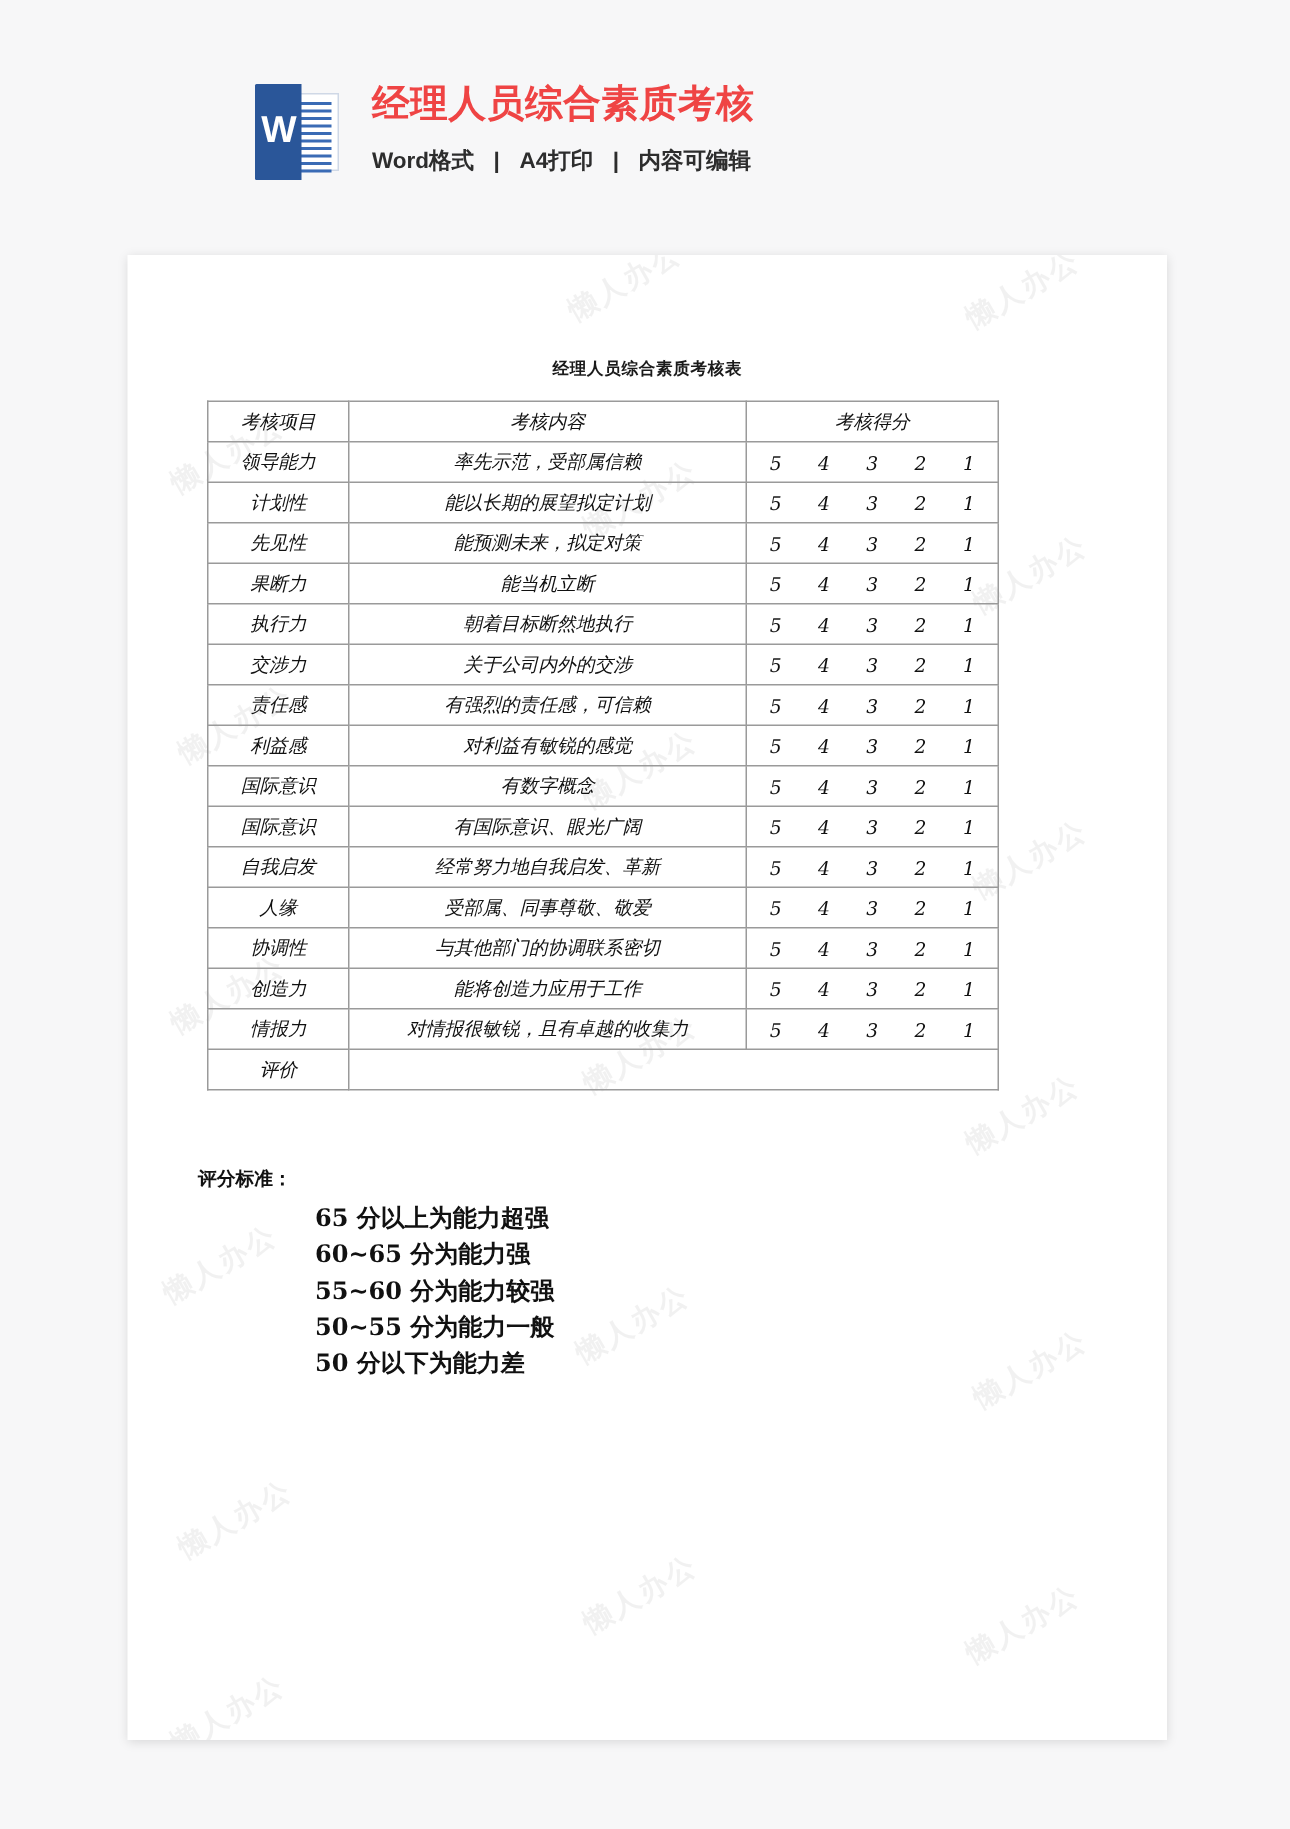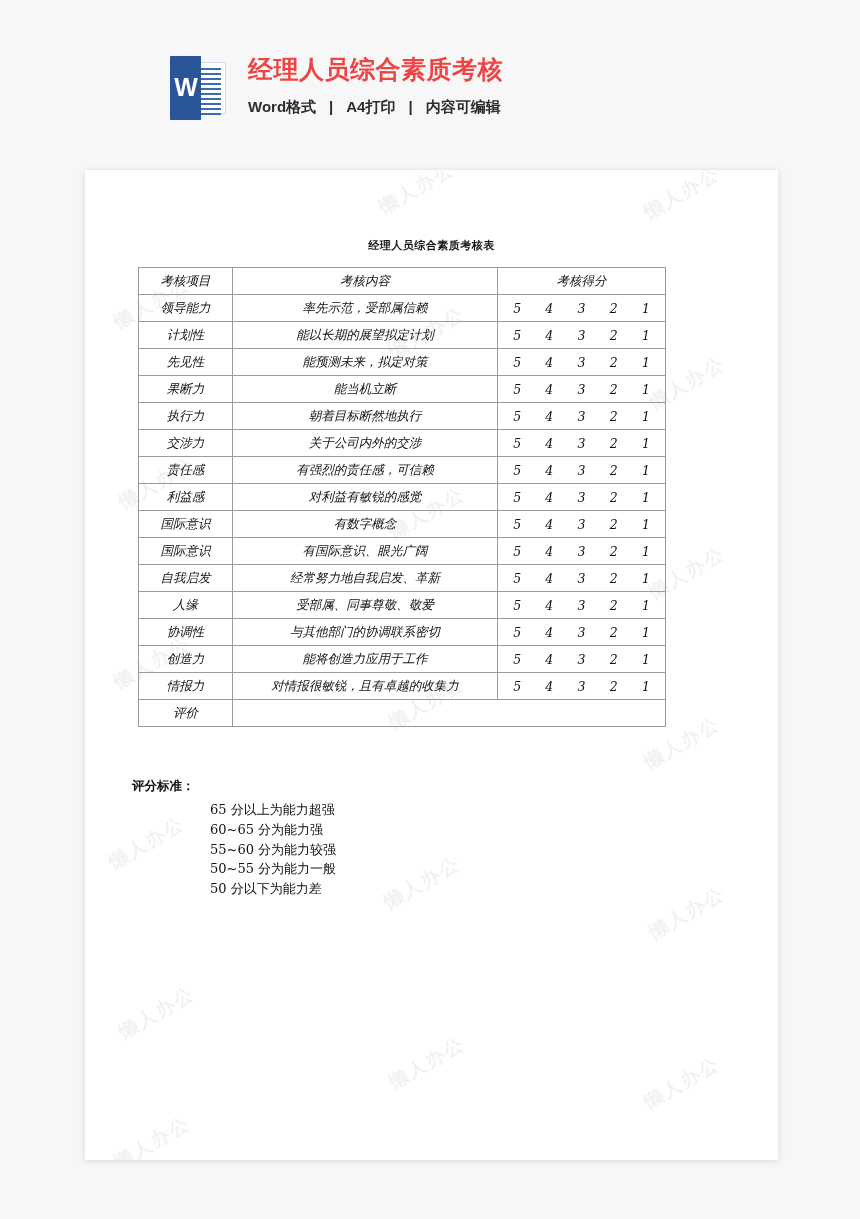--- a/index.html
+++ b/index.html
@@ -180,23 +180,24 @@
   }
   .criteria-label {
     font-size: 12.5px;
     font-weight: bold;
   }
   .criteria-list {
     margin-top: 5px;
     padding-left: 78px;
   }
   .criteria-list div {
-    font-size: 13px;
+    font-size: 16px;
     line-height: 1.52;
     white-space: nowrap;
+    font-weight: bold;
   }
 </style>
 </head>
 <body>
 
 <div class="banner">
 
   <div class="word-logo">
     <div class="doc">
       <i></i>

